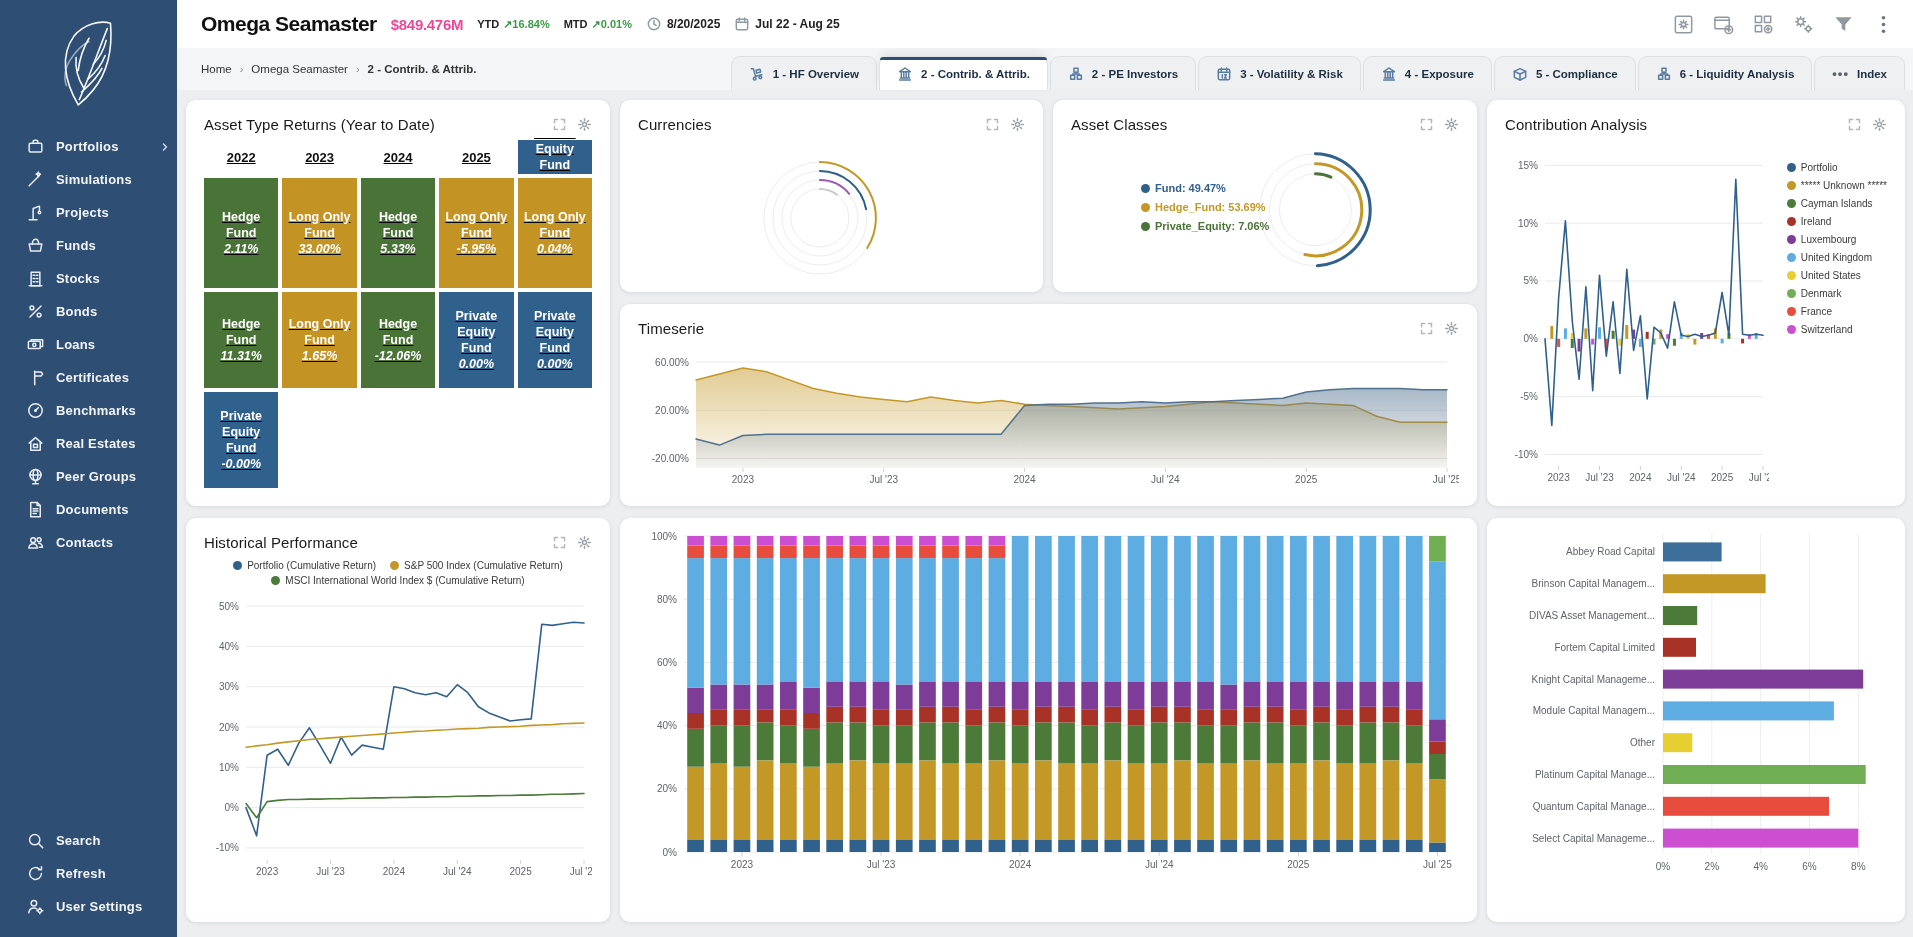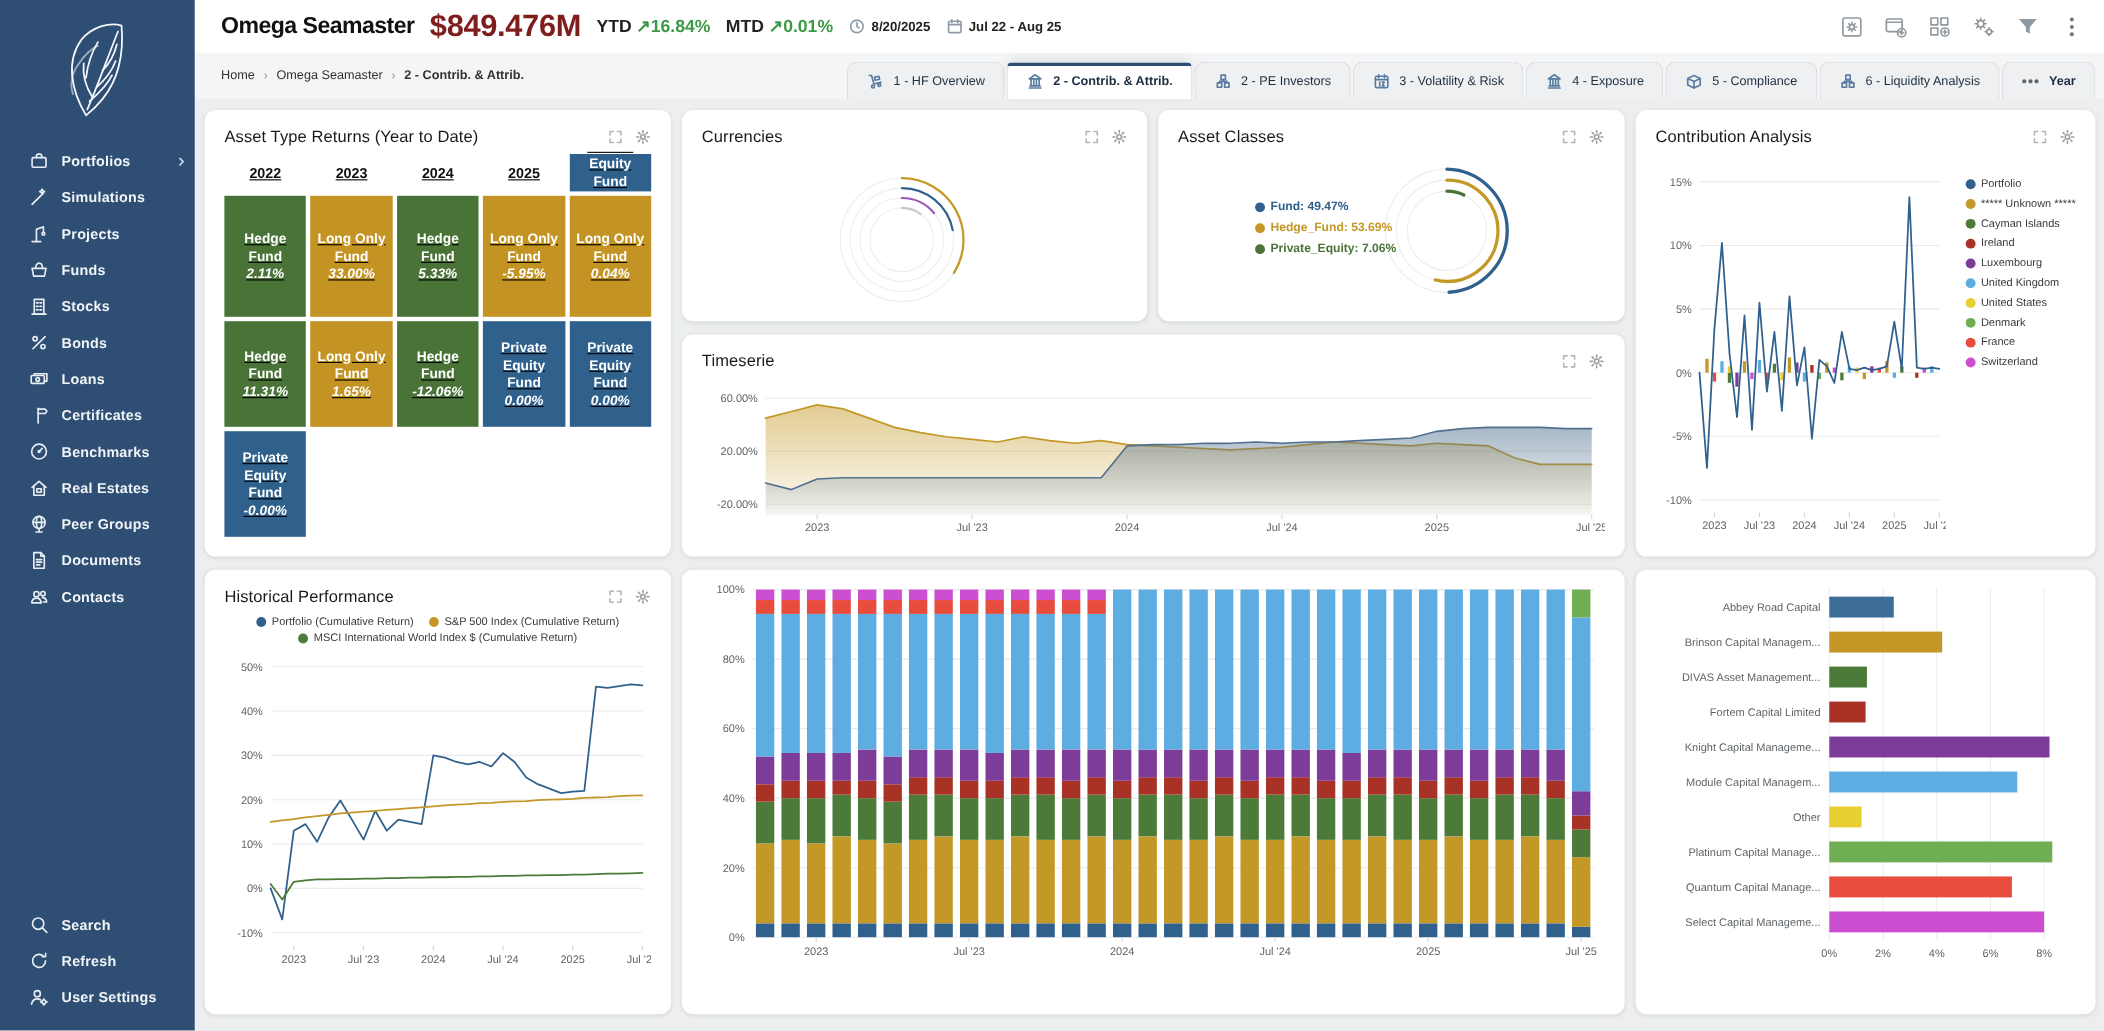--- a/index.html
+++ b/index.html
@@ -16,39 +16,39 @@
   .nav-item .nv-ic{width:19px;height:19px;flex:0 0 19px;color:#e8edf3;}
   .nav-item .nv-lb{font-size:13px;font-weight:600;color:#f2f5f8;letter-spacing:.2px;white-space:nowrap;}
   .nav-item .nv-chev{position:absolute;right:6px;width:12px;height:12px;color:#cdd8e4;}
   svg.ic{display:block;}
   svg.ic *{vector-effect:non-scaling-stroke;}
 
   
   #topbar{position:absolute;left:177px;top:0;right:0;height:48px;background:#ffffff;z-index:4;}
   #title-row{position:absolute;left:24px;top:0;height:48px;display:flex;align-items:center;gap:14px;}
   #page-title{font-size:21px;font-weight:800;color:#111;letter-spacing:-.5px;}
-  #portfolio-value{font-size:28px;font-weight:700;color:#7f1d1d;letter-spacing:-.3px;}
-  .kpi{display:flex;align-items:baseline;gap:4px;font-size:16px;font-weight:700;color:#222;}
+  #portfolio-value{font-size:15px;font-weight:700;color:#ec4899;letter-spacing:-.3px;}
+  .kpi{display:flex;align-items:baseline;gap:4px;font-size:11px;font-weight:700;color:#222;}
   .kpi-green{color:#3c9a47;font-weight:700;}
   .hdr-date{display:flex;align-items:center;gap:5px;font-size:12px;font-weight:700;color:#222;}
   .hdr-date .ic{color:#8d9aa8;}
   #topbar-icons{position:absolute;right:18px;top:0;height:48px;display:flex;align-items:center;gap:17px;color:#9199a0;}
   #topbar-icons .tbi{width:23px;height:23px;cursor:pointer;color:#9199a0;}
   #topbar-icons .tbi:last-child{color:#6f767c;}
 
   
   #subbar{position:absolute;left:177px;top:48px;right:0;height:42px;background:#f4f5f6;z-index:3;}
   #breadcrumb{position:absolute;left:24px;top:0;height:42px;display:flex;align-items:center;gap:8px;font-size:11.5px;color:#333;}
   #breadcrumb .bc-item{cursor:pointer;}
   #breadcrumb .bc-item.last{font-weight:800;cursor:default;}
   #breadcrumb .bc-sep{color:#8a9096;font-size:11px;}
   #tabs{position:absolute;right:8px;bottom:0;display:flex;align-items:flex-end;}
   .tab{display:flex;align-items:center;gap:8px;height:34px;padding:0 17px;background:#eef0f1;border:1px solid #dddfe2;border-bottom:none;border-radius:9px 9px 0 0;margin-left:2px;cursor:pointer;position:relative;}
   .tab .tb-ic{width:16px;height:16px;color:#587ba1;}
-  .tab .tb-lb{font-size:11.5px;font-weight:400;color:#1d2e40;white-space:nowrap;}
+  .tab .tb-lb{font-size:11.5px;font-weight:700;color:#1d2e40;white-space:nowrap;}
   .tab.active{background:#fff;box-shadow:0 -4px 10px rgba(0,0,0,.07);}
   .tab.active:before{content:"";position:absolute;left:0;right:0;top:0;height:3px;background:#2e4e74;border-radius:9px 9px 0 0;}
   .tab.active .tb-lb{font-weight:800;}
   .tab.more .tb-lb{font-weight:700;}
   .tab .tb-dots{font-size:13px;letter-spacing:1px;color:#5d646b;font-weight:700;}
 
   
   .card{position:absolute;background:#fff;border-radius:10px;box-shadow:0 1px 4px rgba(30,40,50,.10);padding:10px 18px 12px 18px;}
   .card-head{display:flex;align-items:center;justify-content:space-between;height:28px;}
   .card-title{margin:0;font-size:15px;font-weight:500;color:#1a1a1a;letter-spacing:.1px;}
@@ -408,21 +408,21 @@
               <rect x="9" y="3.5" width="6" height="6"></rect>
               <rect x="4" y="14" width="6" height="6"></rect>
               <rect x="14" y="14" width="6" height="6"></rect>
               <path d="M12 9.5v2.5M7 14v-2h10v2"></path>
             </svg>
           </span>
           <span class="tb-lb">6 - Liquidity Analysis</span>
         </div>
         <div class="tab more">
           <span class="tb-dots">•••</span>
-          <span class="tb-lb">Year</span>
+          <span class="tb-lb">Index</span>
         </div>
       </div>
   </div>
 
   <section class="card" style="left:186px;top:100px;width:424px;height:406px;">
     <div class="card-head">
         <h3 class="card-title">Asset Type Returns (Year to Date)</h3>
         <div class="card-icons">
           <span class="ci">
             <svg class="ic " width="100%" height="100%" viewBox="0 0 24 24" fill="none" stroke="currentColor" stroke-width="1.5" stroke-linecap="round" stroke-linejoin="round">

